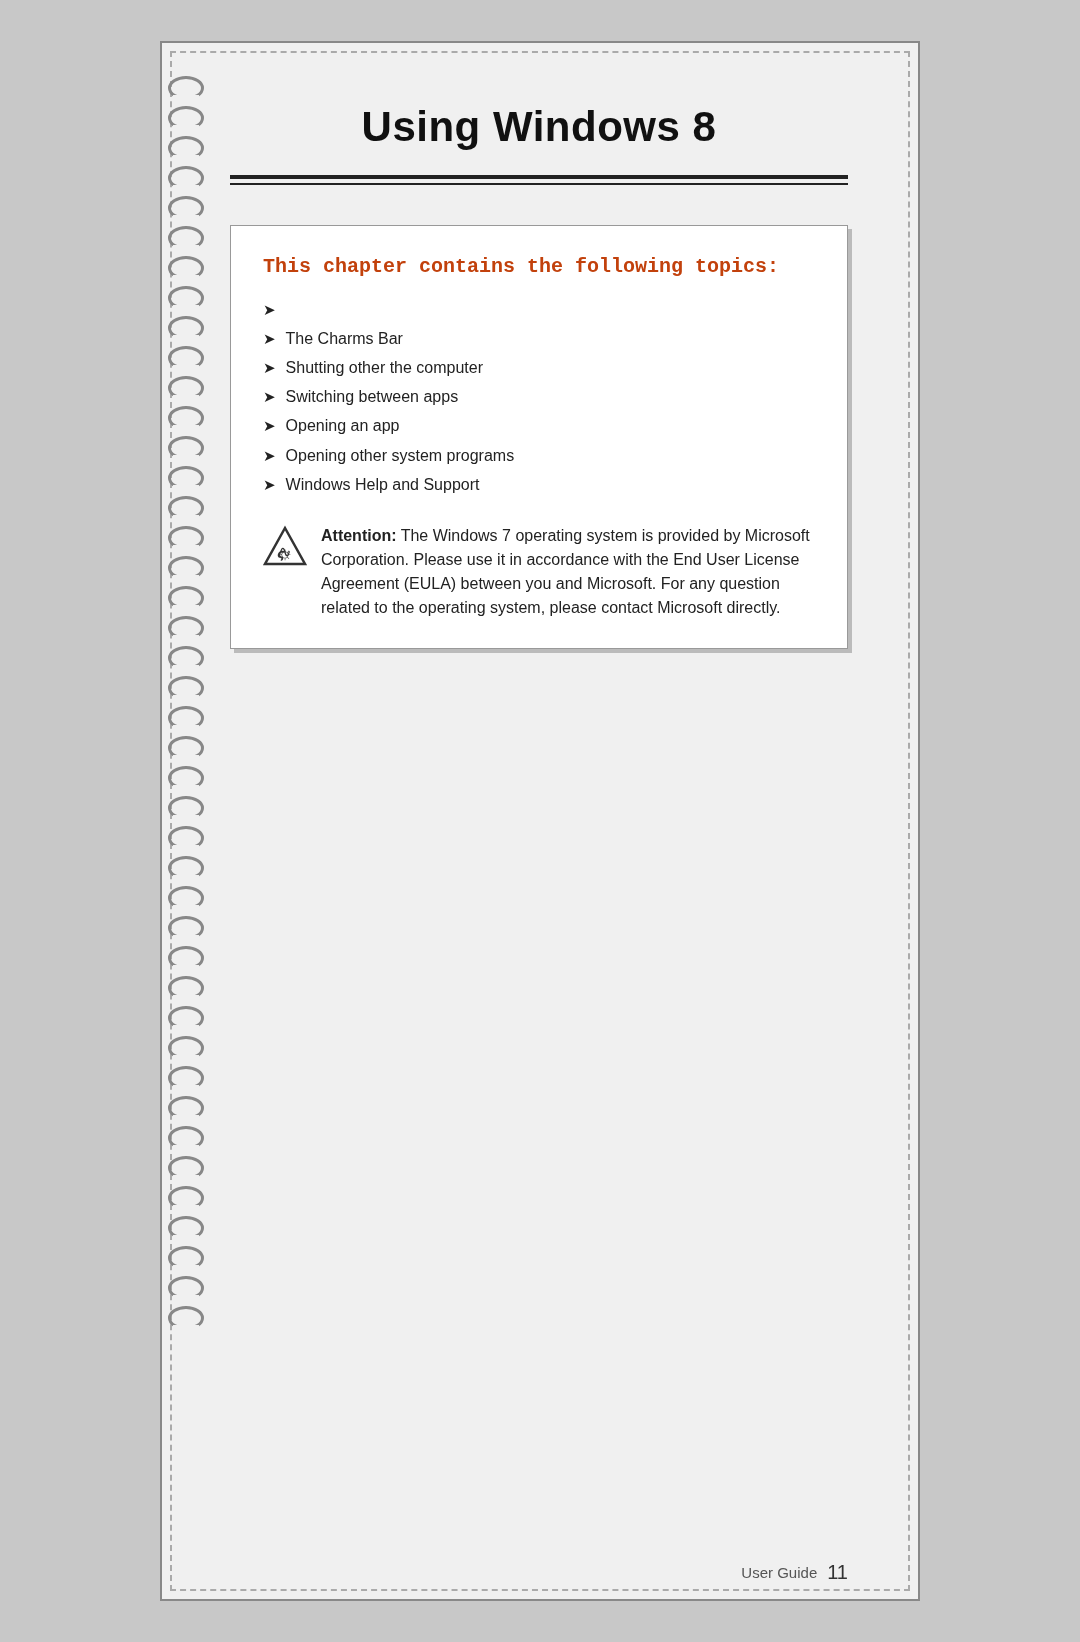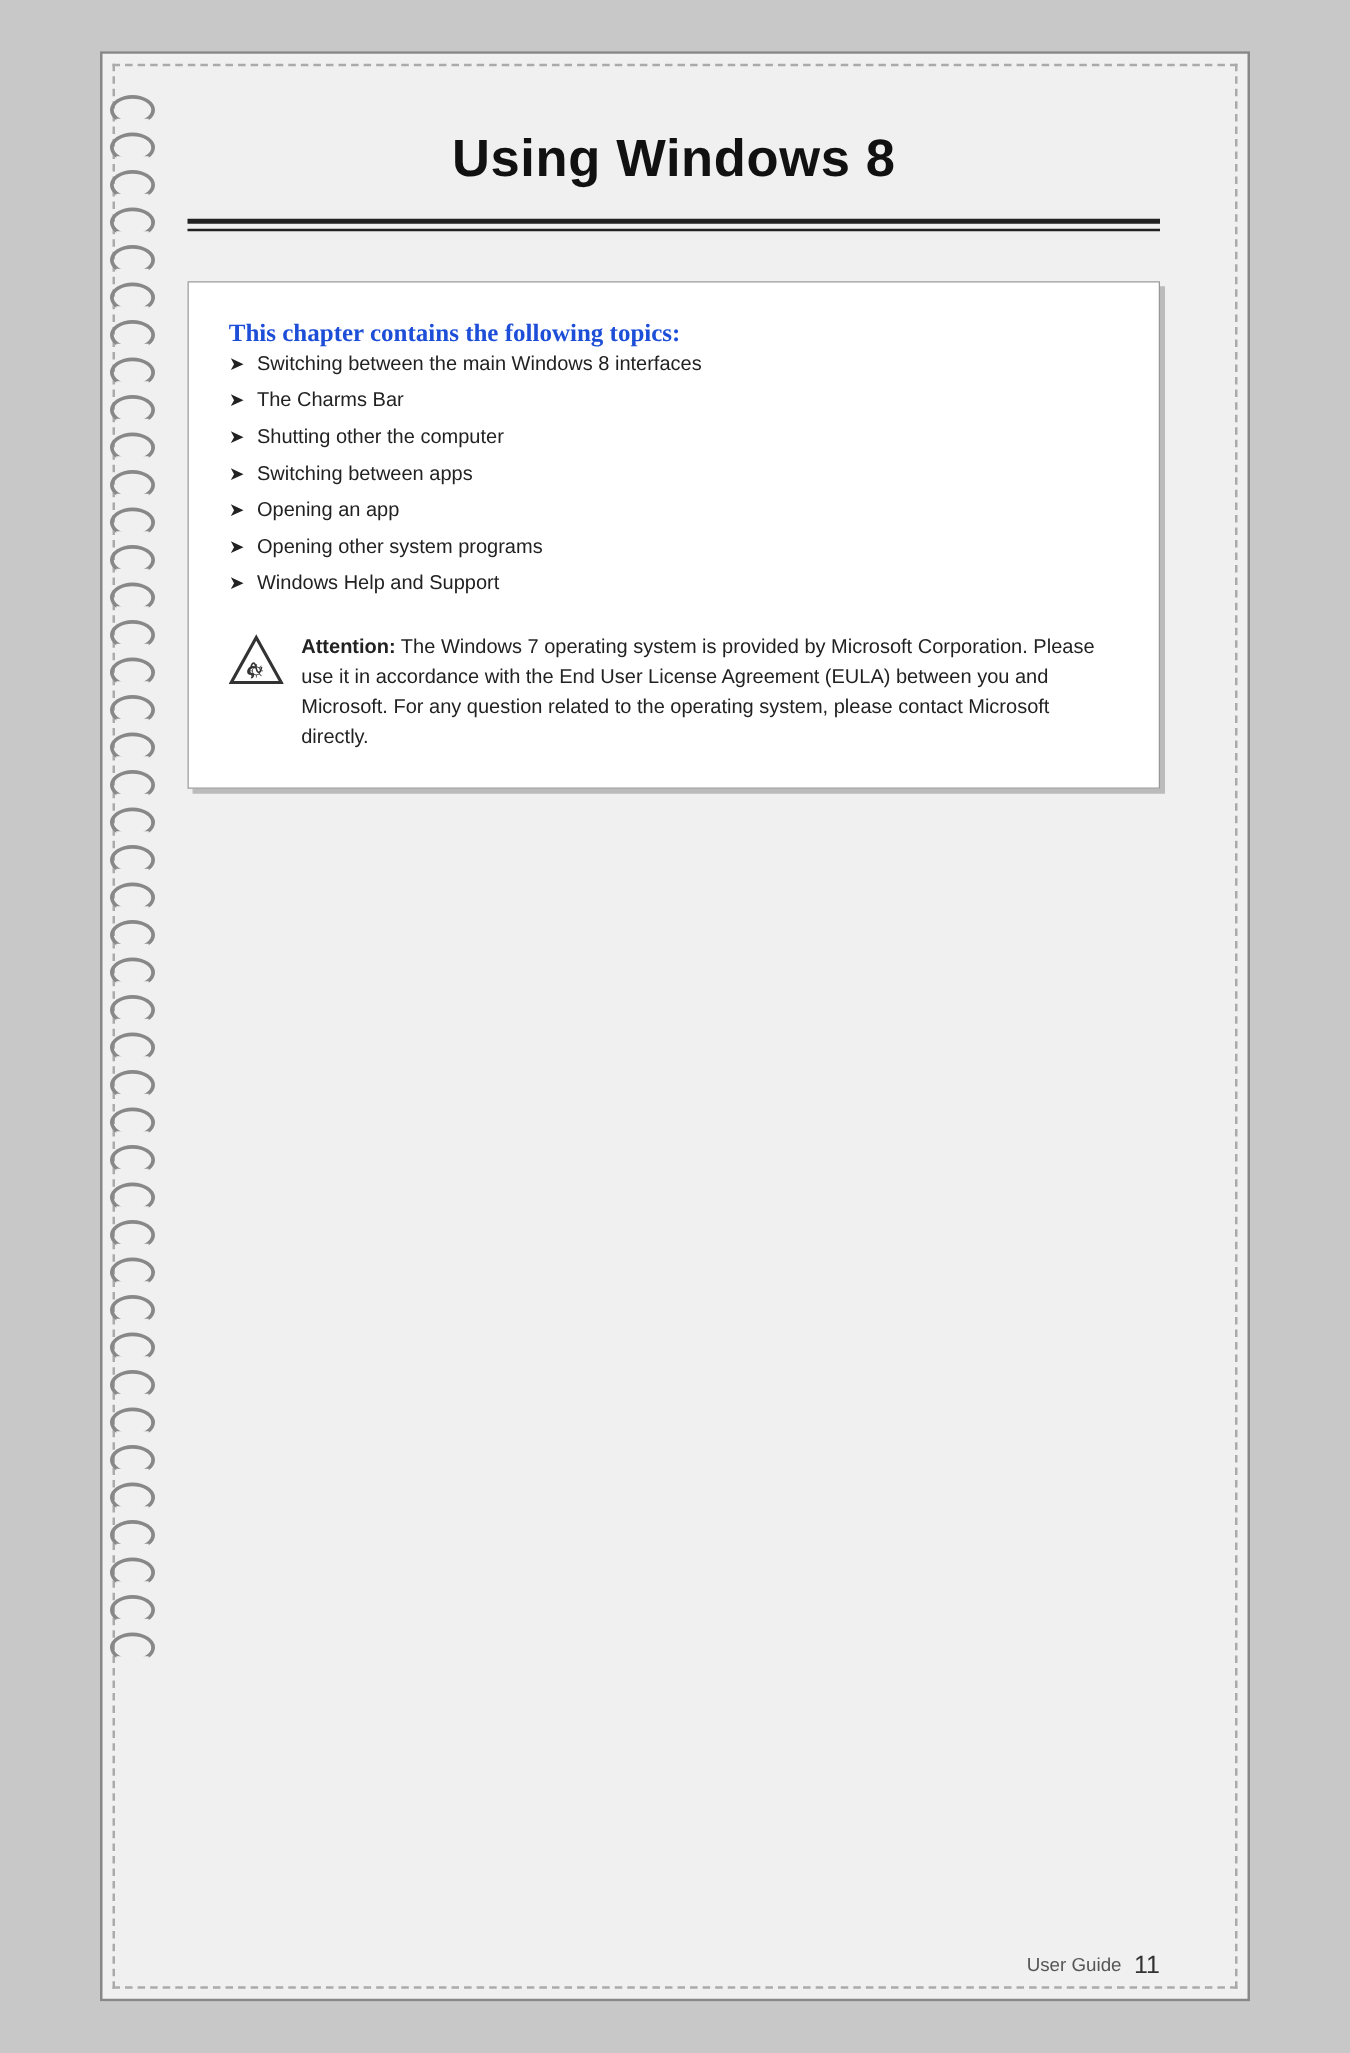--- a/index.html
+++ b/index.html
@@ -8,21 +8,21 @@
       width: 1080px;
       height: 1642px;
       background: #c8c8c8;
       display: flex;
       align-items: center;
       justify-content: center;
       font-family: 'Times New Roman', Times, serif;
     }
 
     .page-outer {
-      width: 920px;
+      width: 760px;
       height: 1560px;
       background: #f0f0f0;
       border: 2px solid #888;
       position: relative;
       display: flex;
       align-items: stretch;
       justify-content: flex-start;
     }
 
     
@@ -104,22 +104,23 @@
       border: 1.5px solid #999;
       box-shadow: 4px 4px 0px #bbb;
       padding: 28px 32px 28px 32px;
       margin-bottom: 0;
       position: relative;
     }
 
     .topics-heading {
       font-size: 20px;
       font-weight: bold;
-      font-family: Liberation Serif, serif;
-      color: #1d4ed8;
+      font-family: Liberation Mono, monospace;
+      color: #c2410c;
+      margin-bottom: 18px;
       line-height: 1.3;
     }
 
     .topics-list {
       list-style: none;
       margin-bottom: 28px;
     }
 
     .topics-list li {
       display: flex;
@@ -251,21 +252,20 @@
     <hr class="title-rule2">
 
     <div class="topics-card">
 
       <div class="topics-heading">This chapter contains the following topics:</div>
 
       <ul class="topics-list">
 
       <li>
             <span class="arrow">➤</span>
-            <span>Switching between the main Windows 8 interfaces</span>
           </li>
           <li>
             <span class="arrow">➤</span>
             <span>The Charms Bar</span>
           </li>
           <li>
             <span class="arrow">➤</span>
             <span>Shutting other the computer</span>
           </li>
           <li>

